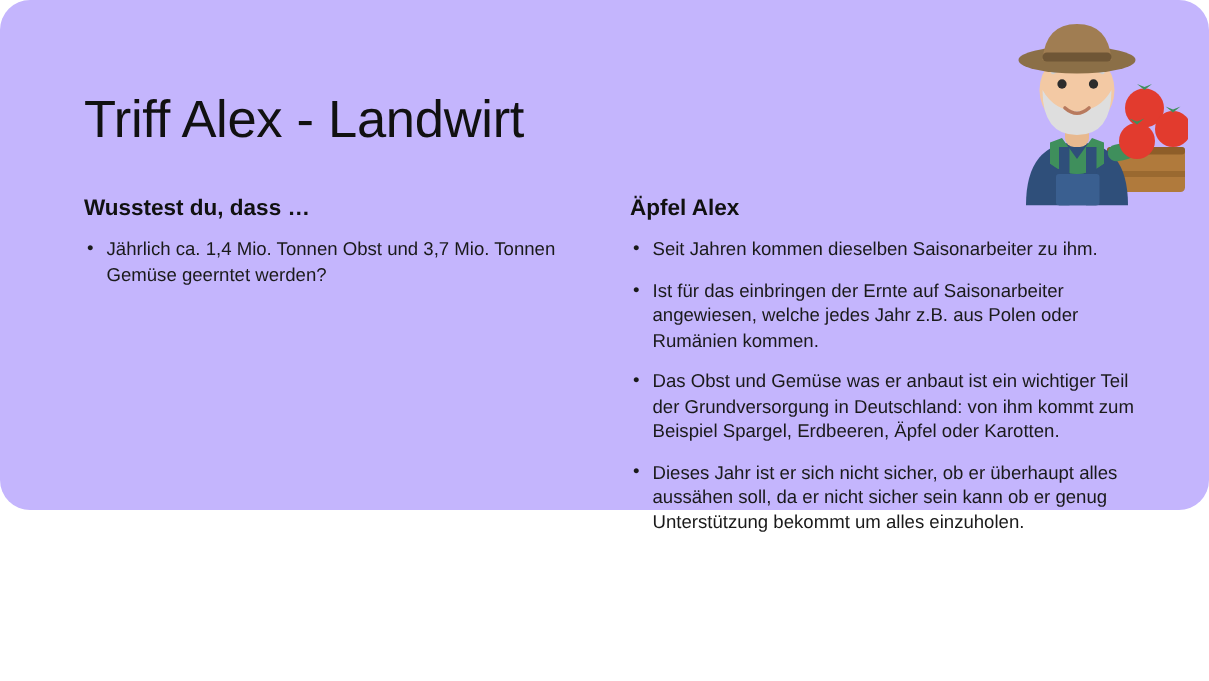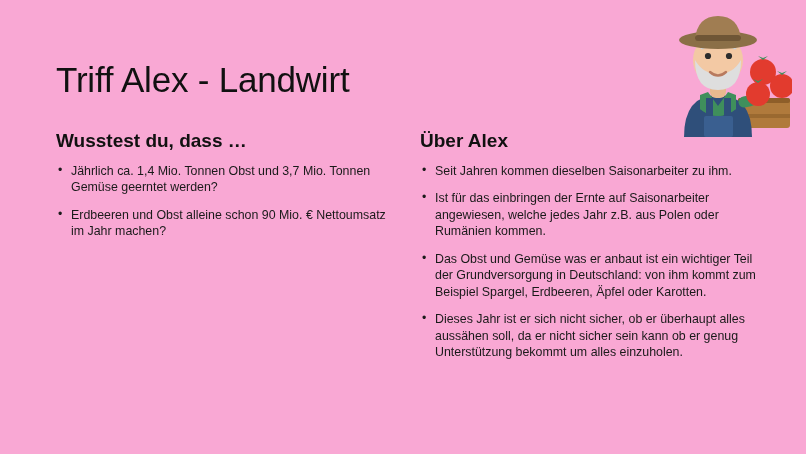--- a/index.html
+++ b/index.html
@@ -11,23 +11,24 @@
     width: 806px;
     height: 454px;
     overflow: hidden;
     font-family: "Liberation Sans", sans-serif;
     color: #1a1a1a;
     position: relative;
   }
   .slide {
     position: relative;
     width: 806px;
-    height: 454px;
-    background: #f9a8d4;
+    height: 340px;
+    background: #c4b5fd;
     box-sizing: border-box;
+    border-radius: 20px;
   }
   .slide-title {
     position: absolute;
     left: 56px;
     top: 38px;
     font-size: 35px;
     font-weight: 400;
     color: #111111;
     letter-spacing: -0.2px;
     line-height: 1.1;
@@ -38,21 +39,21 @@
     left: 56px;
     top: 130px;
     width: 700px;
     display: flex;
     gap: 28px;
   }
   .col {
     width: 336px;
   }
   .col-heading {
-    font-size: 19px;
+    font-size: 15px;
     font-weight: bold;
     color: #111111;
     margin: 0 0 10px 0;
     line-height: 1.2;
   }
   ul.bullets {
     list-style: none;
     margin: 0;
     padding: 0;
   }
@@ -132,26 +133,25 @@
       <path d="M96 81 l-5 -4 l5 2 l5 -2 z" fill="#3f8f5c"></path>
     </svg>
   </div>
 
   <div class="columns">
 
     <div class="col">
       <h2 class="col-heading">Wusstest du, dass …</h2>
       <ul class="bullets">
         <li>Jährlich ca. 1,4 Mio. Tonnen Obst und 3,7 Mio. Tonnen Gemüse geerntet werden?</li>
-        <li>Erdbeeren und Obst alleine schon 90 Mio. € Nettoumsatz im Jahr machen?</li>
       </ul>
     </div>
 
     <div class="col">
-      <h2 class="col-heading">Über Alex</h2>
+      <h2 class="col-heading">Äpfel Alex</h2>
       <ul class="bullets">
         <li>Seit Jahren kommen dieselben Saisonarbeiter zu ihm.</li>
         <li>Ist für das einbringen der Ernte auf Saisonarbeiter angewiesen, welche jedes Jahr z.B. aus Polen oder Rumänien kommen.</li>
         <li>Das Obst und Gemüse was er anbaut ist ein wichtiger Teil der Grundversorgung in Deutschland: von ihm kommt zum Beispiel Spargel, Erdbeeren, Äpfel oder Karotten.</li>
         <li>Dieses Jahr ist er sich nicht sicher, ob er überhaupt alles aussähen soll, da er nicht sicher sein kann ob er genug Unterstützung bekommt um alles einzuholen.</li>
       </ul>
     </div>
 
   </div>
 </div>

